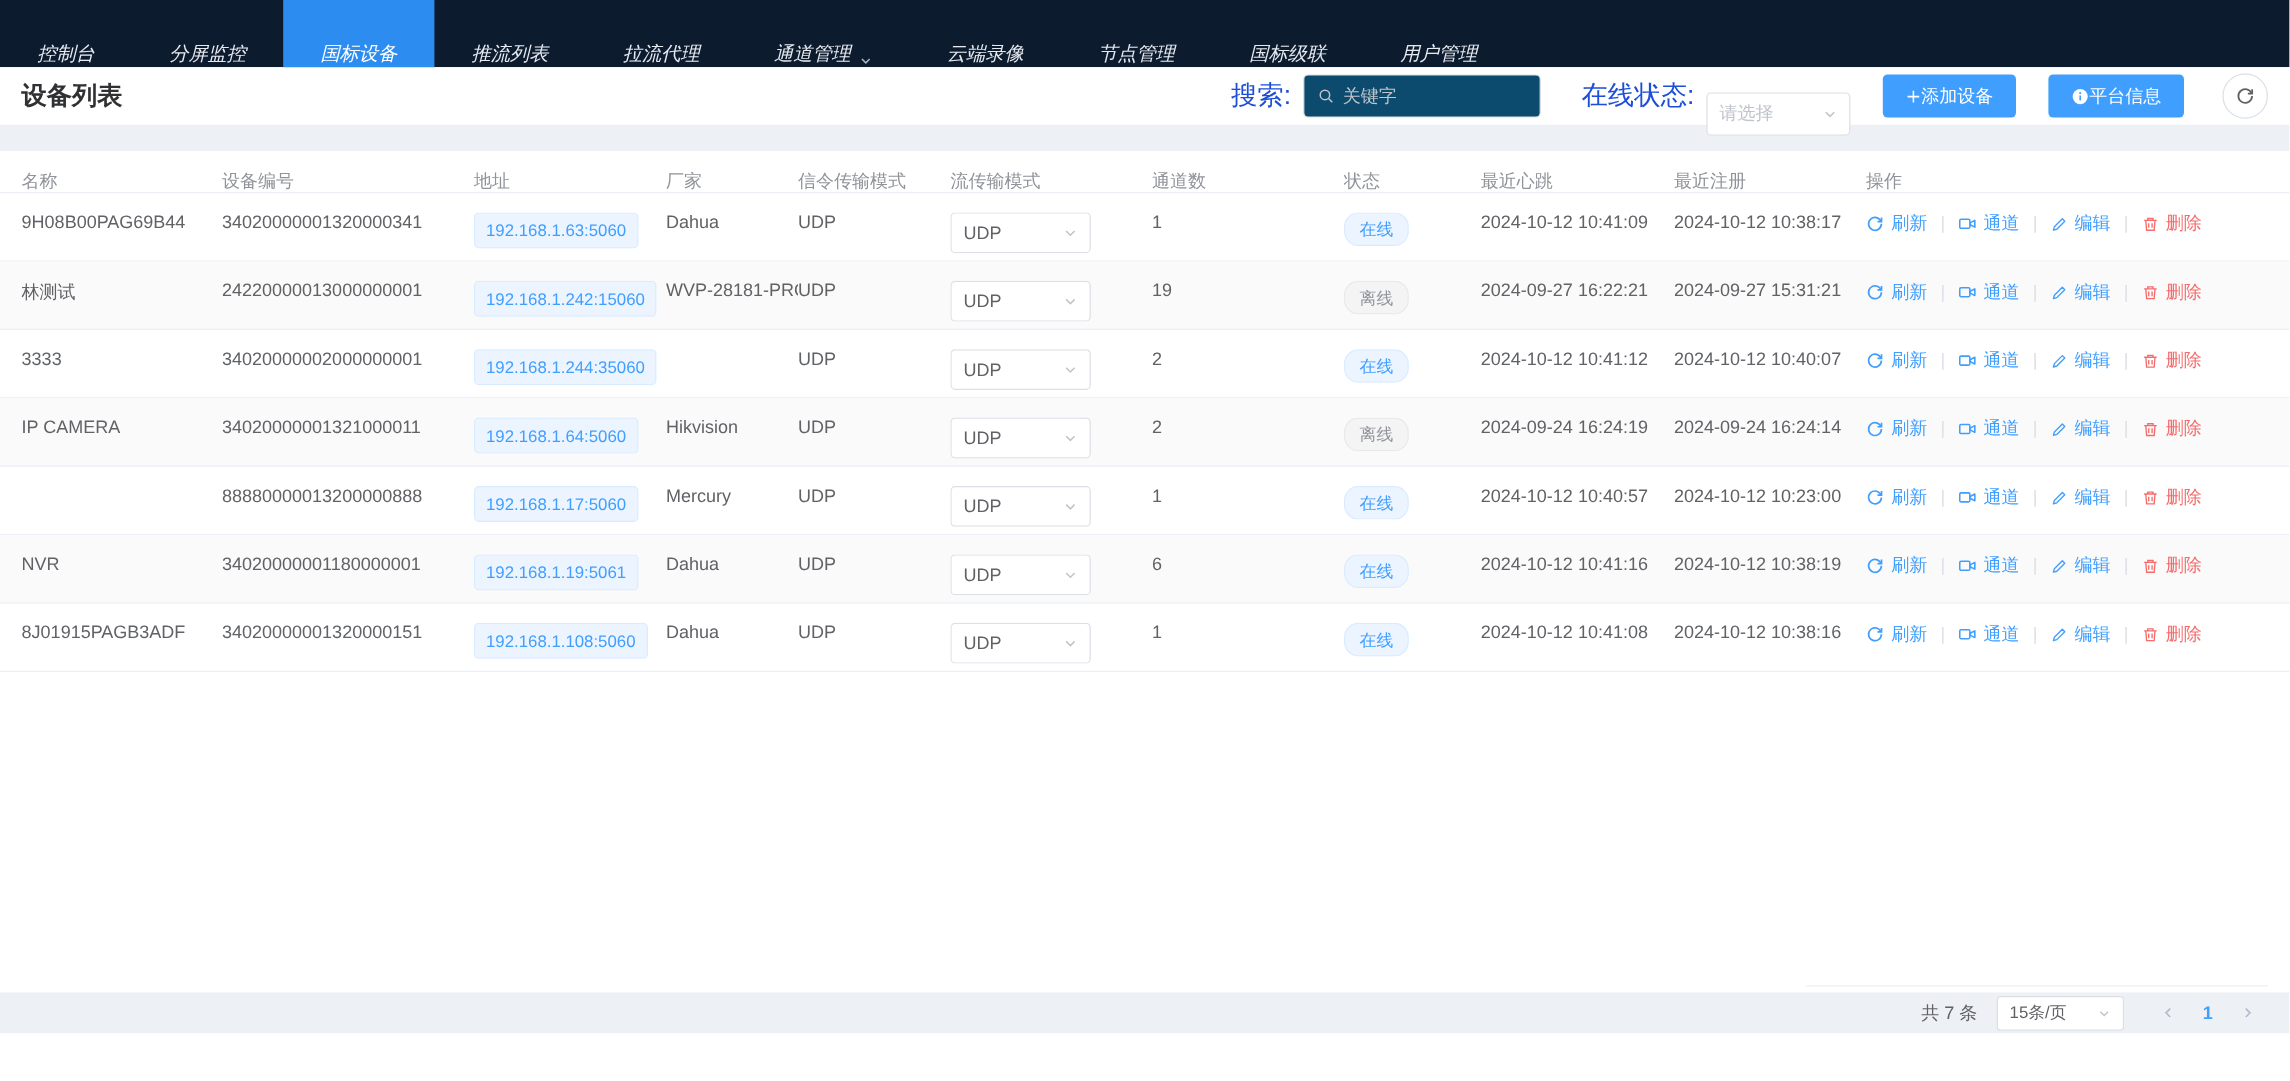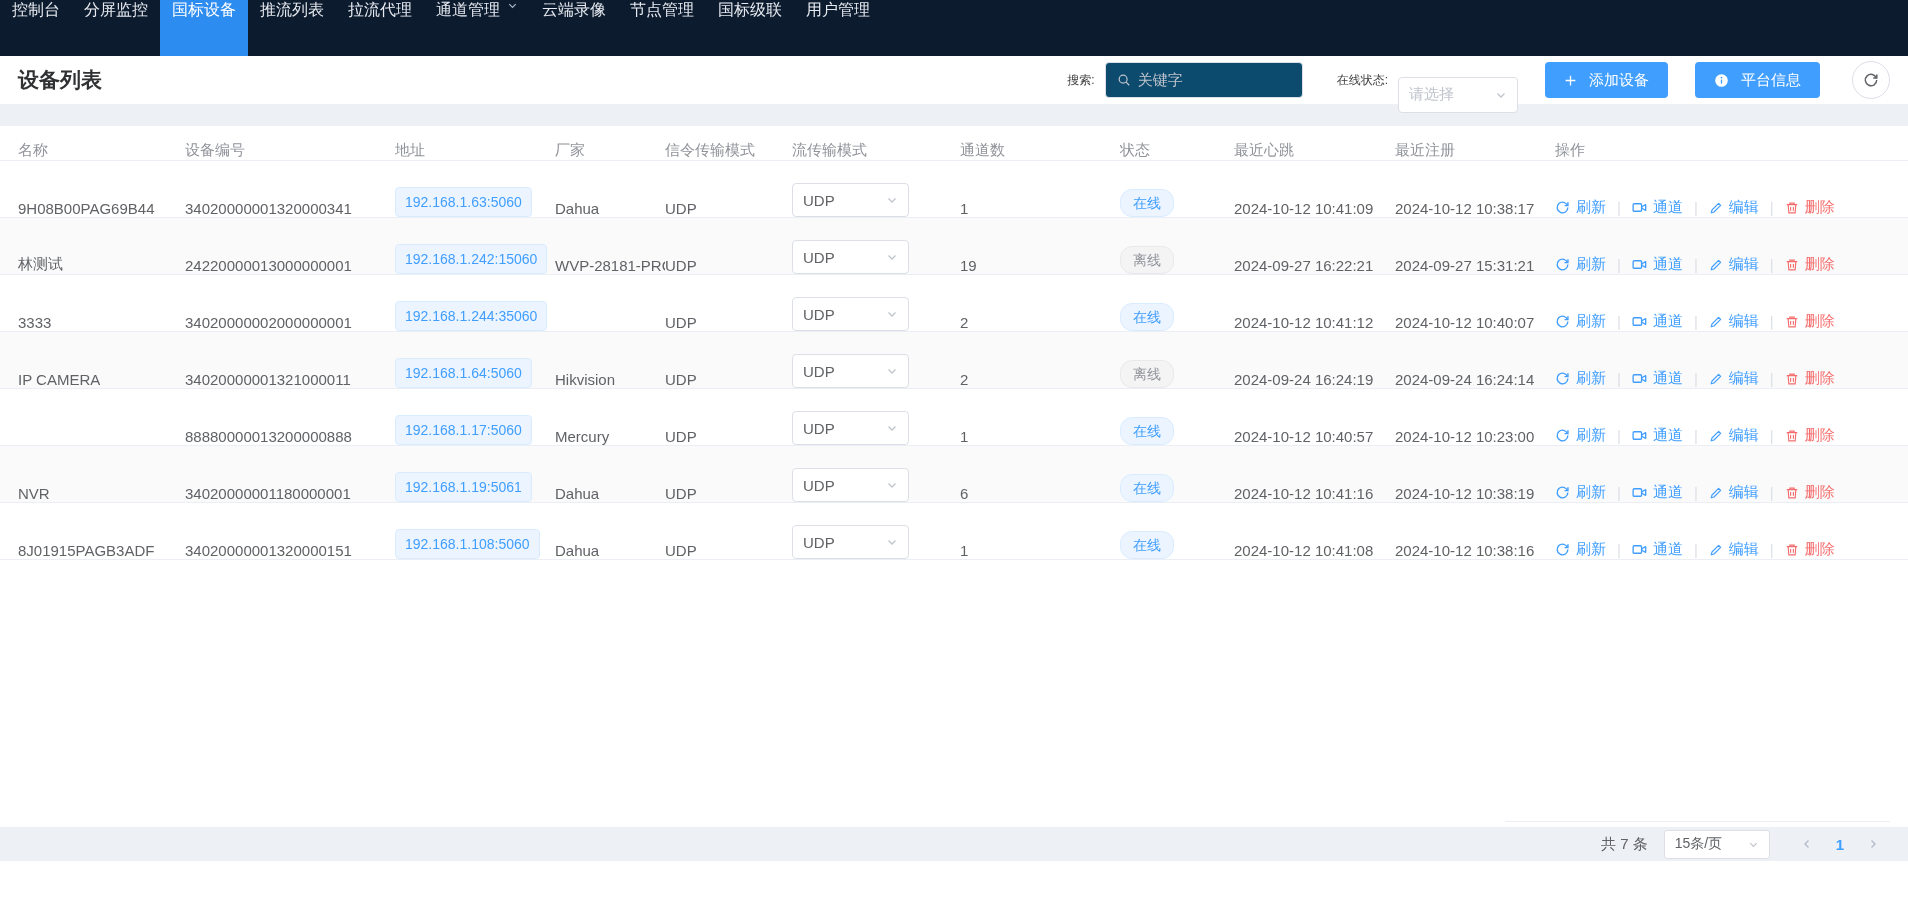--- a/index.html
+++ b/index.html
@@ -7,55 +7,55 @@
   body {
     width:1908px; height:901px; overflow:hidden;
     font-family:"Liberation Sans","DejaVu Sans",sans-serif;
     background:#ffffff; color:#606266;
   }
   
   .navbar {
     height:56px; background:#0d1b2e; display:flex; align-items:stretch;
     color:#e6eaf0; font-size:16px;
   }
-  .nav-item { display:flex; align-items:flex-start; gap:7px; padding:0 12px; cursor:pointer; }
+  .nav-item { display:flex; align-items:flex-end; gap:7px; padding:0 31px; cursor:pointer;font-style:italic; }
   .nav-item.active { background:#2d8cf0; color:#fff; }
   .nav-item .chev { color:#aab4c2; }
   .nav-right { margin-left:auto; display:flex; align-items:center; gap:8px; padding-right:30px; font-size:15px; color:#f0f3f7; }
   
   .toolbar { height:48px; background:#fff; display:flex; align-items:center; padding:0 18px; }
   .page-title { font-size:21px; font-weight:bold; color:#303133; }
   .toolbar-right { margin-left:auto; display:flex; align-items:center; }
-  .tb-label { font-size:12px; color:#404040; margin-right:10px; }
+  .tb-label { font-size:22px; color:#1d4ed8; margin-right:10px; }
   .search-box {
     width:198px; height:36px; border:1px solid #dcdfe6; border-radius:4px;
     display:flex; align-items:center; gap:7px; padding:0 11px; background:#0c4a6e;
     color:#c0c4cc; font-size:15px; margin-right:34px;
   }
   .sel {
     border:1px solid #dcdfe6; border-radius:4px; background:#fff;
     display:flex; align-items:center; justify-content:space-between;
     padding:0 10px; color:#606266;
   }
   .sel .chev { color:#c0c4cc; flex:none; }
   .status-sel { width:120px; height:36px; font-size:15px; color:#c0c4cc;margin-top:29px; }
   .btn-primary {
     height:36px; background:#409eff; color:#fff; border:none; border-radius:4px;
-    font-size:15px; display:inline-flex; align-items:center; gap:12px;
+    font-size:15px; display:inline-flex; align-items:center; gap:0;
     padding:0 19px; margin-left:27px; cursor:pointer; font-family:inherit;
   }
   .btn-round {
     width:38px; height:38px; border-radius:50%; border:1px solid #dcdfe6;
     background:#fff; color:#606266; display:flex; align-items:center;
     justify-content:center; margin-left:32px; cursor:pointer;
   }
   .gap-band { height:22px; background:#edf0f4; }
   
   .table-card { background:#fff; height:696px; position:relative; }
-  .t-header, .t-row { display:flex; align-items:flex-end; border-bottom:1px solid #ebeef5; padding:0 18px; }
+  .t-header, .t-row { display:flex; align-items:flex-start; border-bottom:1px solid #ebeef5; padding:16px 18px; }
   .t-header { height:35px; color:#909399; font-size:15px; }
   .t-row { height:57px; font-size:15px; color:#606266; }
   .t-row.stripe { background:#fafafa; }
   .c-name{width:167px;} .c-id{width:210px;} .c-addr{width:160px;} .c-mfr{width:110px; padding-right:6px;}
   .c-sig{width:127px;} .c-stream{width:168px;} .c-ch{width:120px;} .c-status{width:114px;margin-left:40px;}
   .c-hb{width:161px;} .c-reg{width:160px;}
   .c-ops{flex:1; display:flex; align-items:center;}
   .cell{white-space:nowrap; overflow:hidden;}
   .addr-tag {
     display:inline-block; background:#ecf5ff; border:1px solid #d9ecff; color:#409eff;

